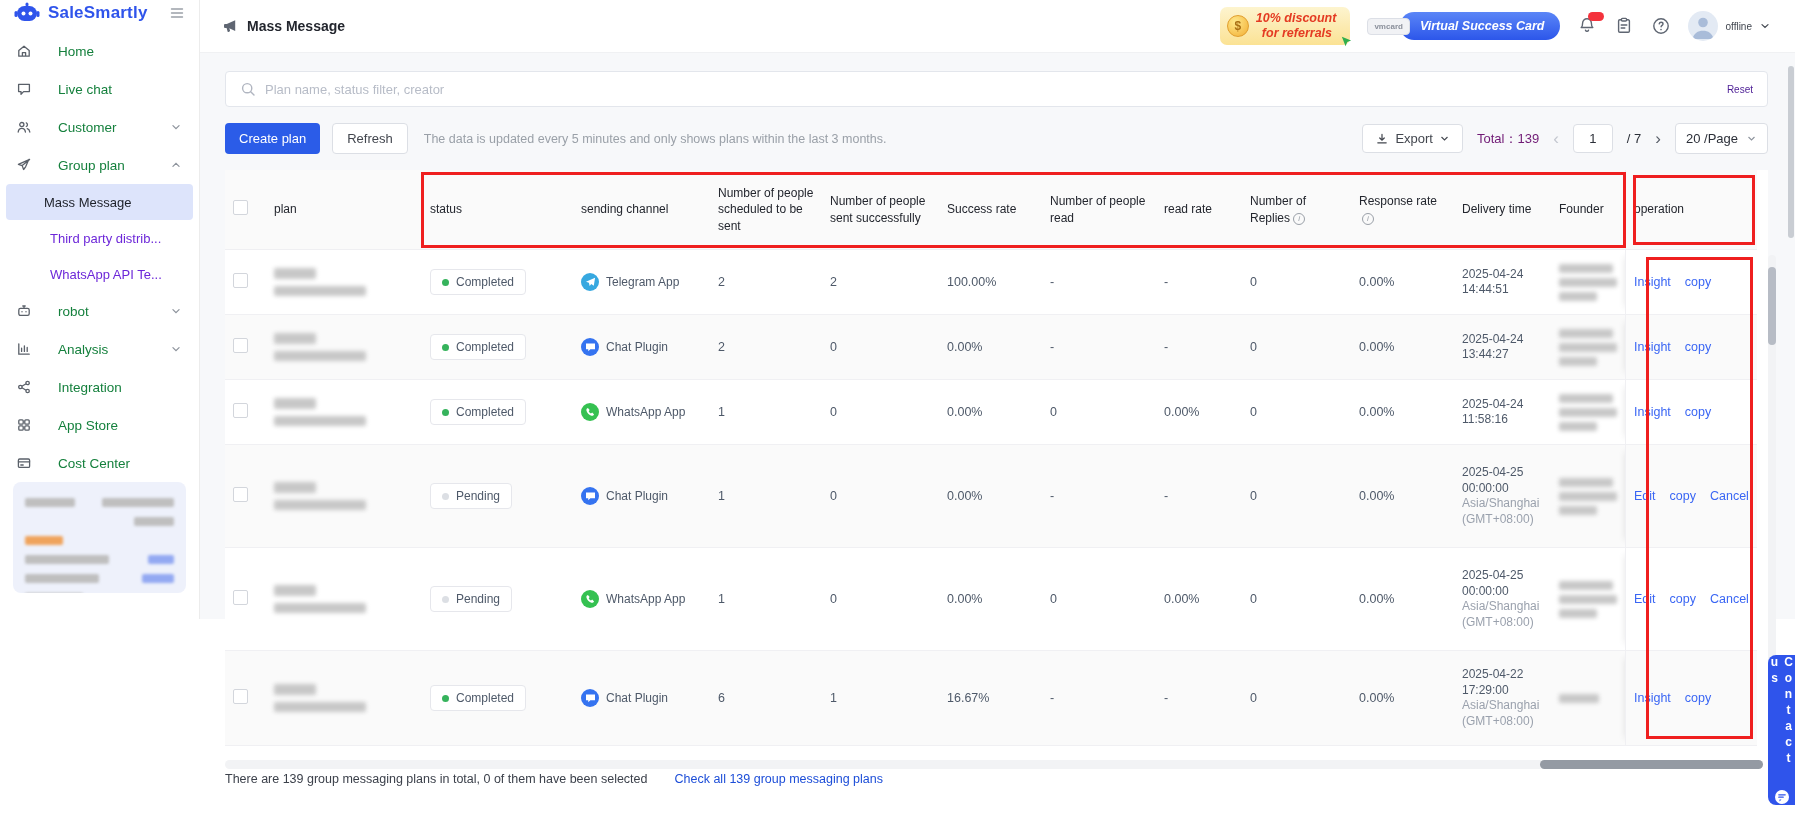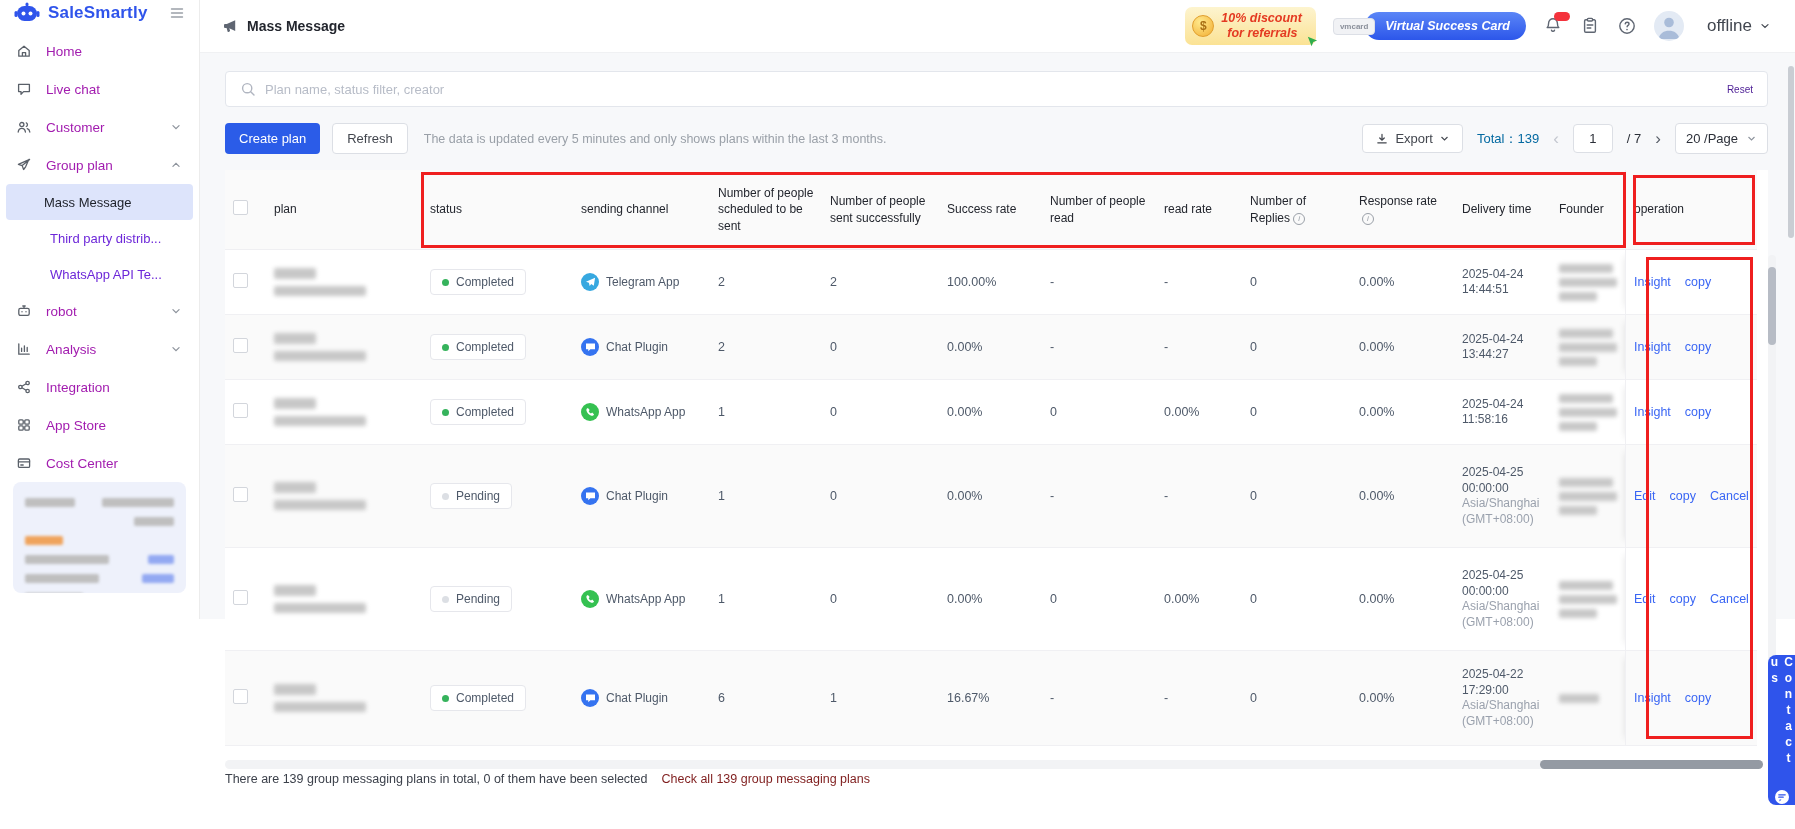--- a/index.html
+++ b/index.html
@@ -7,22 +7,22 @@
               font-family:"Liberation Sans", sans-serif; }
   .page { position:relative; width:1795px; height:619px; display:flex; background:#fff; }
 
   
   .sidebar { width:200px; min-width:200px; background:#fff; border-right:1px solid #ececec;
              display:flex; flex-direction:column; z-index:3; }
   .logo-row { height:53px; display:flex; align-items:center; padding:0 14px; gap:8px; }
   .brand { color:#2f54eb; font-weight:bold; font-size:17px; letter-spacing:.2px; }
   .collapse-btn { margin-left:auto; color:#9aa0a8; cursor:pointer; display:flex; }
   .side-nav { padding-top:6px; }
-  .side-item { height:38px; display:flex; align-items:center; gap:14px; padding:0 16px;
-               font-size:13.5px; color:#a21caf; cursor:pointer; }
+  .side-item { height:38px; display:flex; align-items:center; gap:26px; padding:0 16px;
+               font-size:13.5px; color:#15803d; cursor:pointer; }
   .side-item svg.mi { flex:none; }
   .chev { margin-left:auto; display:flex; color:#8d939c; }
   .chev.up { transform:rotate(180deg); }
   .side-sub { height:36px; display:flex; align-items:center; padding-left:44px;
               font-size:13px; color:#6d28d9; cursor:pointer; margin:0 6px; border-radius:4px; }
   .side-sub.active { background:#dde4fb; color:#1d2129; padding-left:38px; }
   .side-ad { margin:auto 13px 26px; background:#eef1fb; border-radius:8px; padding:16px 12px;
              height:196px; overflow:hidden; }
   .ad-row { display:flex; justify-content:space-between; align-items:center; margin-bottom:10px; }
   .bar { height:9px; border-radius:2px; background:#bfbfbf; filter:blur(1.6px); display:block; }
@@ -45,39 +45,39 @@
   .green-cursor { position:absolute; right:-3px; bottom:-3px; display:flex; }
   .vcc-group { display:flex; align-items:center; }
   .vmcard { background:#f1f2f5; border:1px solid #dcdfe6; color:#8b909b; font-size:8px;
             font-weight:bold; padding:3px 6px; border-radius:4px; margin-right:-10px; z-index:2; }
   .vcc-btn { background:linear-gradient(180deg,#5b86f7,#2c56ea); color:#fff; border:none; cursor:pointer;
              border-radius:14px; padding:7px 16px 7px 20px; font-size:12.5px; font-style:italic; font-weight:bold; }
   .icon-btn { position:relative; display:inline-flex; cursor:pointer; color:#5f6672; }
   .badge { position:absolute; top:-4px; right:-7px; background:#f4323c; width:16px; height:9px; border-radius:5px; }
   .user { display:flex; align-items:center; gap:7px; cursor:pointer; }
   .avatar { width:30px; height:30px; border-radius:50%; background:#e3eaf4; overflow:hidden; display:flex; }
-  .presence { font-size:17px; color:#41464f;margin-left:16px; }
+  .presence { font-size:10px; color:#41464f; }
 
   .content { padding:18px 0 0 25px; width:1568px; position:relative; }
   .search-row { width:1543px; height:36px; background:#fff; border:1px solid #e3e6ec; border-radius:4px;
                 display:flex; align-items:center; padding:0 14px; gap:9px; }
   .search-row input { flex:1; border:none; outline:none; font-size:13px; color:#333; background:transparent; }
   .search-row input::placeholder { color:#b7bcc7; }
   .reset { font-size:10px; color:#4c1d95; cursor:pointer; }
 
   .toolbar { width:1543px; margin-top:16px; display:flex; align-items:center; gap:12px; }
   .btn-primary { background:#2b5ce8; color:#fff; border:none; border-radius:4px; padding:8px 14px;
                  font-size:13px; cursor:pointer; }
   .btn-default { background:#fff; color:#42464e; border:1px solid #dcdfe5; border-radius:4px;
                  padding:7px 14px; font-size:13px; cursor:pointer; }
   .note { font-size:12.5px; color:#9aa0a8; margin-left:4px; }
   .toolbar-right { margin-left:auto; display:flex; align-items:center; gap:14px; }
   .export-btn { display:flex; align-items:center; gap:6px; background:#fff; border:1px solid #dcdfe5;
                 border-radius:4px; padding:6px 12px; font-size:13px; color:#42464e; cursor:pointer; }
-  .total { font-size:13px; color:#0369a1; }
+  .total { font-size:13px; color:#701a75; }
   .pg-arrow { font-size:17px; line-height:1; cursor:pointer; }
   .pg-prev { color:#c3c7cf; }
   .pg-next { color:#595f69; }
   .page-box { width:40px; height:29px; border:1px solid #dcdfe5; border-radius:4px; background:#fff;
               display:flex; align-items:center; justify-content:center; font-size:13px; color:#2b2f38; }
   .page-total { font-size:13px; color:#2b2f38; }
   .page-size { height:31px; border:1px solid #dcdfe5; border-radius:4px; background:#fff; cursor:pointer;
                display:flex; align-items:center; gap:8px; padding:0 10px; font-size:13px; color:#2b2f38; }
 
   
@@ -120,21 +120,21 @@
          box-shadow:-7px 0 7px -7px rgba(0,0,0,.10); align-content:center; }
   .op-link { color:#3a66f4; font-size:12.5px; cursor:pointer; text-decoration:none; }
 
   
   .anno { position:absolute; border:3px solid #ef1f1f; pointer-events:none; z-index:6; }
   .anno-1 { left:196px; top:2px; width:1205px; height:76px; }
   .anno-2 { left:1408px; top:5px; width:122px; height:70px; }
   .anno-3 { left:1421px; top:7px; width:107px; height:calc(100% - 14px); }
 
   .footer-row { margin-top:26px; display:flex; align-items:center; gap:14px; font-size:12.5px; color:#3c414b; }
-  .footer-link { color:#7f1d1d; cursor:pointer; }
+  .footer-link { color:#1d4ed8; cursor:pointer;margin-left:13px; }
 
   
   .v-track { position:absolute; left:1768px; top:255px; width:8px; height:500px; background:#f2f3f5; border-radius:4px; }
   .v-thumb { position:absolute; left:1768px; top:267px; width:8px; height:78px; background:#b7bcc5; border-radius:4px; }
   .h-track { position:absolute; left:225px; top:760px; width:1538px; height:9px; background:#f2f3f5; border-radius:5px; }
   .h-thumb { position:absolute; left:1540px; top:760px; width:223px; height:9px; background:#949aa3; border-radius:5px; }
   .pg-scroll { position:absolute; right:1px; top:66px; width:6px; height:172px; background:#c9cdd3; border-radius:3px; }
   .contact-tab { position:absolute; right:0; top:655px; width:27px; height:150px; background:#2f54eb;
                  border-radius:8px 0 0 8px; color:#fff; display:flex; flex-direction:column; align-items:center;
                  justify-content:center; gap:7px; z-index:12; cursor:pointer; }

